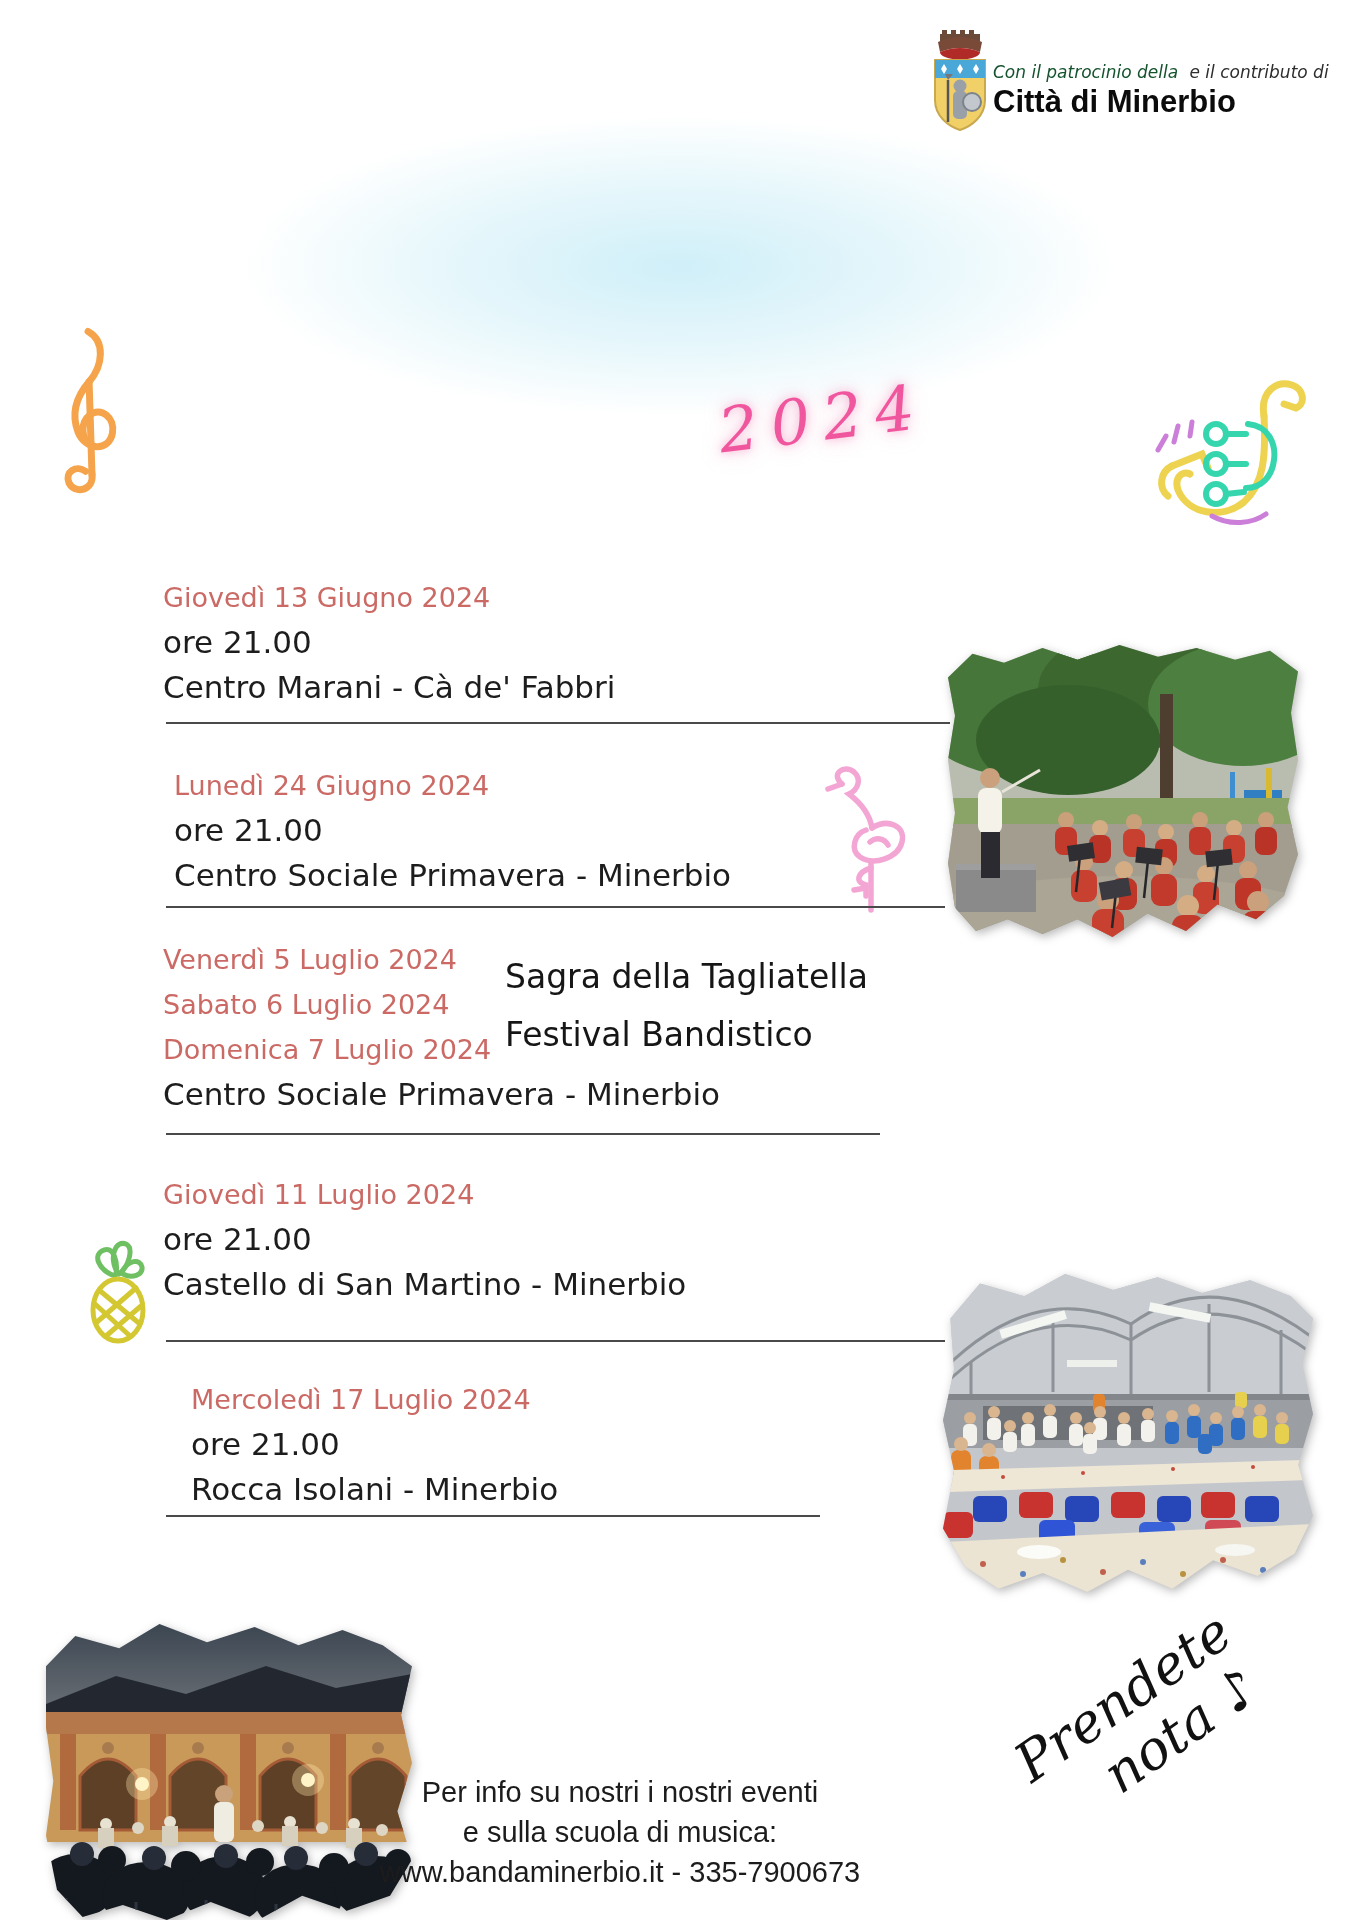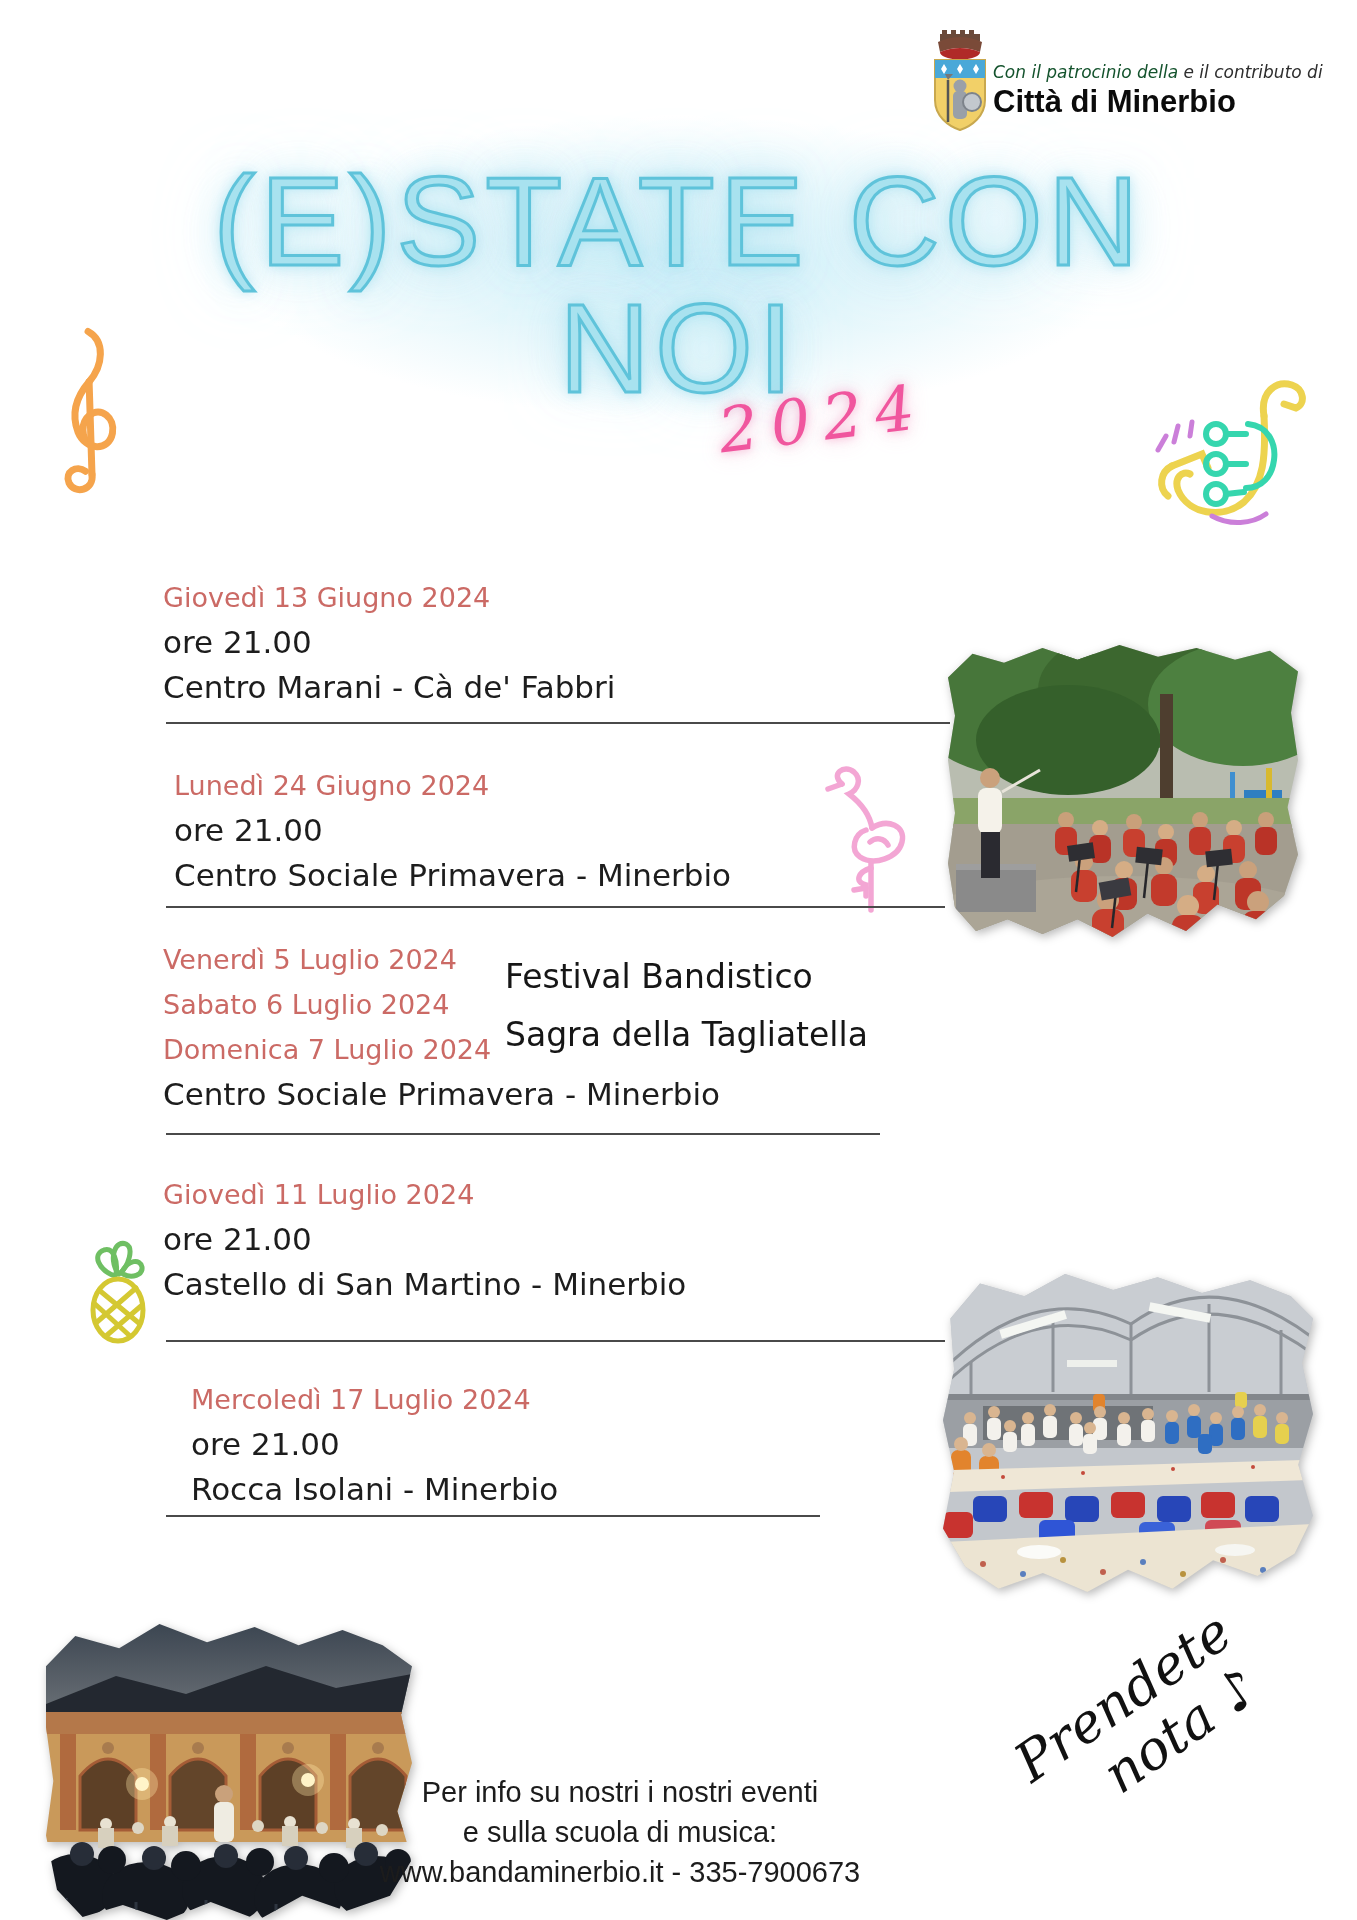--- a/index.html
+++ b/index.html
@@ -2,21 +2,21 @@
 <html><head>
 <meta charset="utf-8">
 <style>
   html,body{margin:0;padding:0;background:#e8e8e8;}
   .page{position:relative;width:1357px;height:1920px;margin:0 auto;background:#ffffff;
         overflow:hidden;font-family:"DejaVu Sans",sans-serif;color:#1d1d1d;}
 
   
   .patronage-line{position:absolute;left:993px;top:62px;font-size:17px;font-style:italic;white-space:nowrap;}
   .patronage-prefix{color:#14532d;}
-  .patronage-suffix{color:#2e2e2e;}
+  .patronage-suffix{color:#2e2e2e;margin-left:6px;}
   .city-name{position:absolute;left:993px;top:84px;font-size:31px;font-weight:bold;
              font-family:"Liberation Sans",sans-serif;color:#0b0b0b;white-space:nowrap;}
   .coat-of-arms{position:absolute;left:928px;top:30px;width:64px;height:102px;}
 
   
   .title-glow{position:absolute;left:110px;top:100px;width:1140px;height:370px;
       background:radial-gradient(ellipse 52% 55% at 50% 45%,rgba(205,238,248,.95) 0%,
                  rgba(222,244,250,.70) 42%,rgba(255,255,255,0) 74%);}
   .neon-title{position:absolute;left:0;top:158px;width:1357px;text-align:center;
       font-family:"Liberation Sans",sans-serif;font-size:126px;line-height:1.01;
@@ -83,24 +83,20 @@
       <circle cx="44" cy="72" r="9" fill="#c3c8ce" stroke="#7d838b" stroke-width="2"></circle>
     </svg>
   </div>
   <div class="patronage-line">
     <span class="patronage-prefix">Con il patrocinio della</span>
     <span class="patronage-suffix">e il contributo di</span>
   </div>
   <div class="city-name">Città di Minerbio</div>
 
   <div class="title-glow"></div>
-  <div class="neon-title">
-    <div>(E)STATE CON</div>
-    <div>NOI</div>
-  </div>
   <div class="neon-year">2024</div>
 
   <div class="icon" style="left:48px;top:322px;width:85px;height:190px;transform:rotate(-8deg);">
     <svg viewBox="0 0 85 190" fill="none" stroke="#f5a44c" stroke-width="7" stroke-linecap="round">
       <path d="M52 10 C 68 22, 62 46, 46 60 C 30 74, 24 90, 28 108 C 33 128, 56 132, 62 114 C 67 99, 54 86, 42 93 C 32 99, 30 114, 38 122"></path>
       <path d="M46 60 L 36 152"></path>
       <path d="M36 152 C 36 168, 16 170, 12 157 C 9 146, 22 140, 30 148"></path>
     </svg>
   </div>
 
@@ -168,22 +164,22 @@
   </div>
   <div class="divider" style="top:906px;left:166px;width:779px;"></div>
 
   <div class="event" style="top:937px;">
     <div class="date">Venerdì 5 Luglio 2024</div>
     <div class="date">Sabato 6 Luglio 2024</div>
     <div class="date">Domenica 7 Luglio 2024</div>
     <div class="line">Centro Sociale Primavera - Minerbio</div>
   </div>
   <div class="festival-note">
+    <div>Sagra della Tagliatella</div>
     <div>Festival Bandistico</div>
-    <div>Sagra della Tagliatella</div>
   </div>
   <div class="divider" style="top:1133px;left:166px;width:714px;"></div>
 
   <div class="event" style="top:1172px;">
     <div class="date">Giovedì 11 Luglio 2024</div>
     <div class="line">ore 21.00</div>
     <div class="line">Castello di San Martino - Minerbio</div>
   </div>
   <div class="divider" style="top:1340px;left:166px;width:779px;"></div>
 

